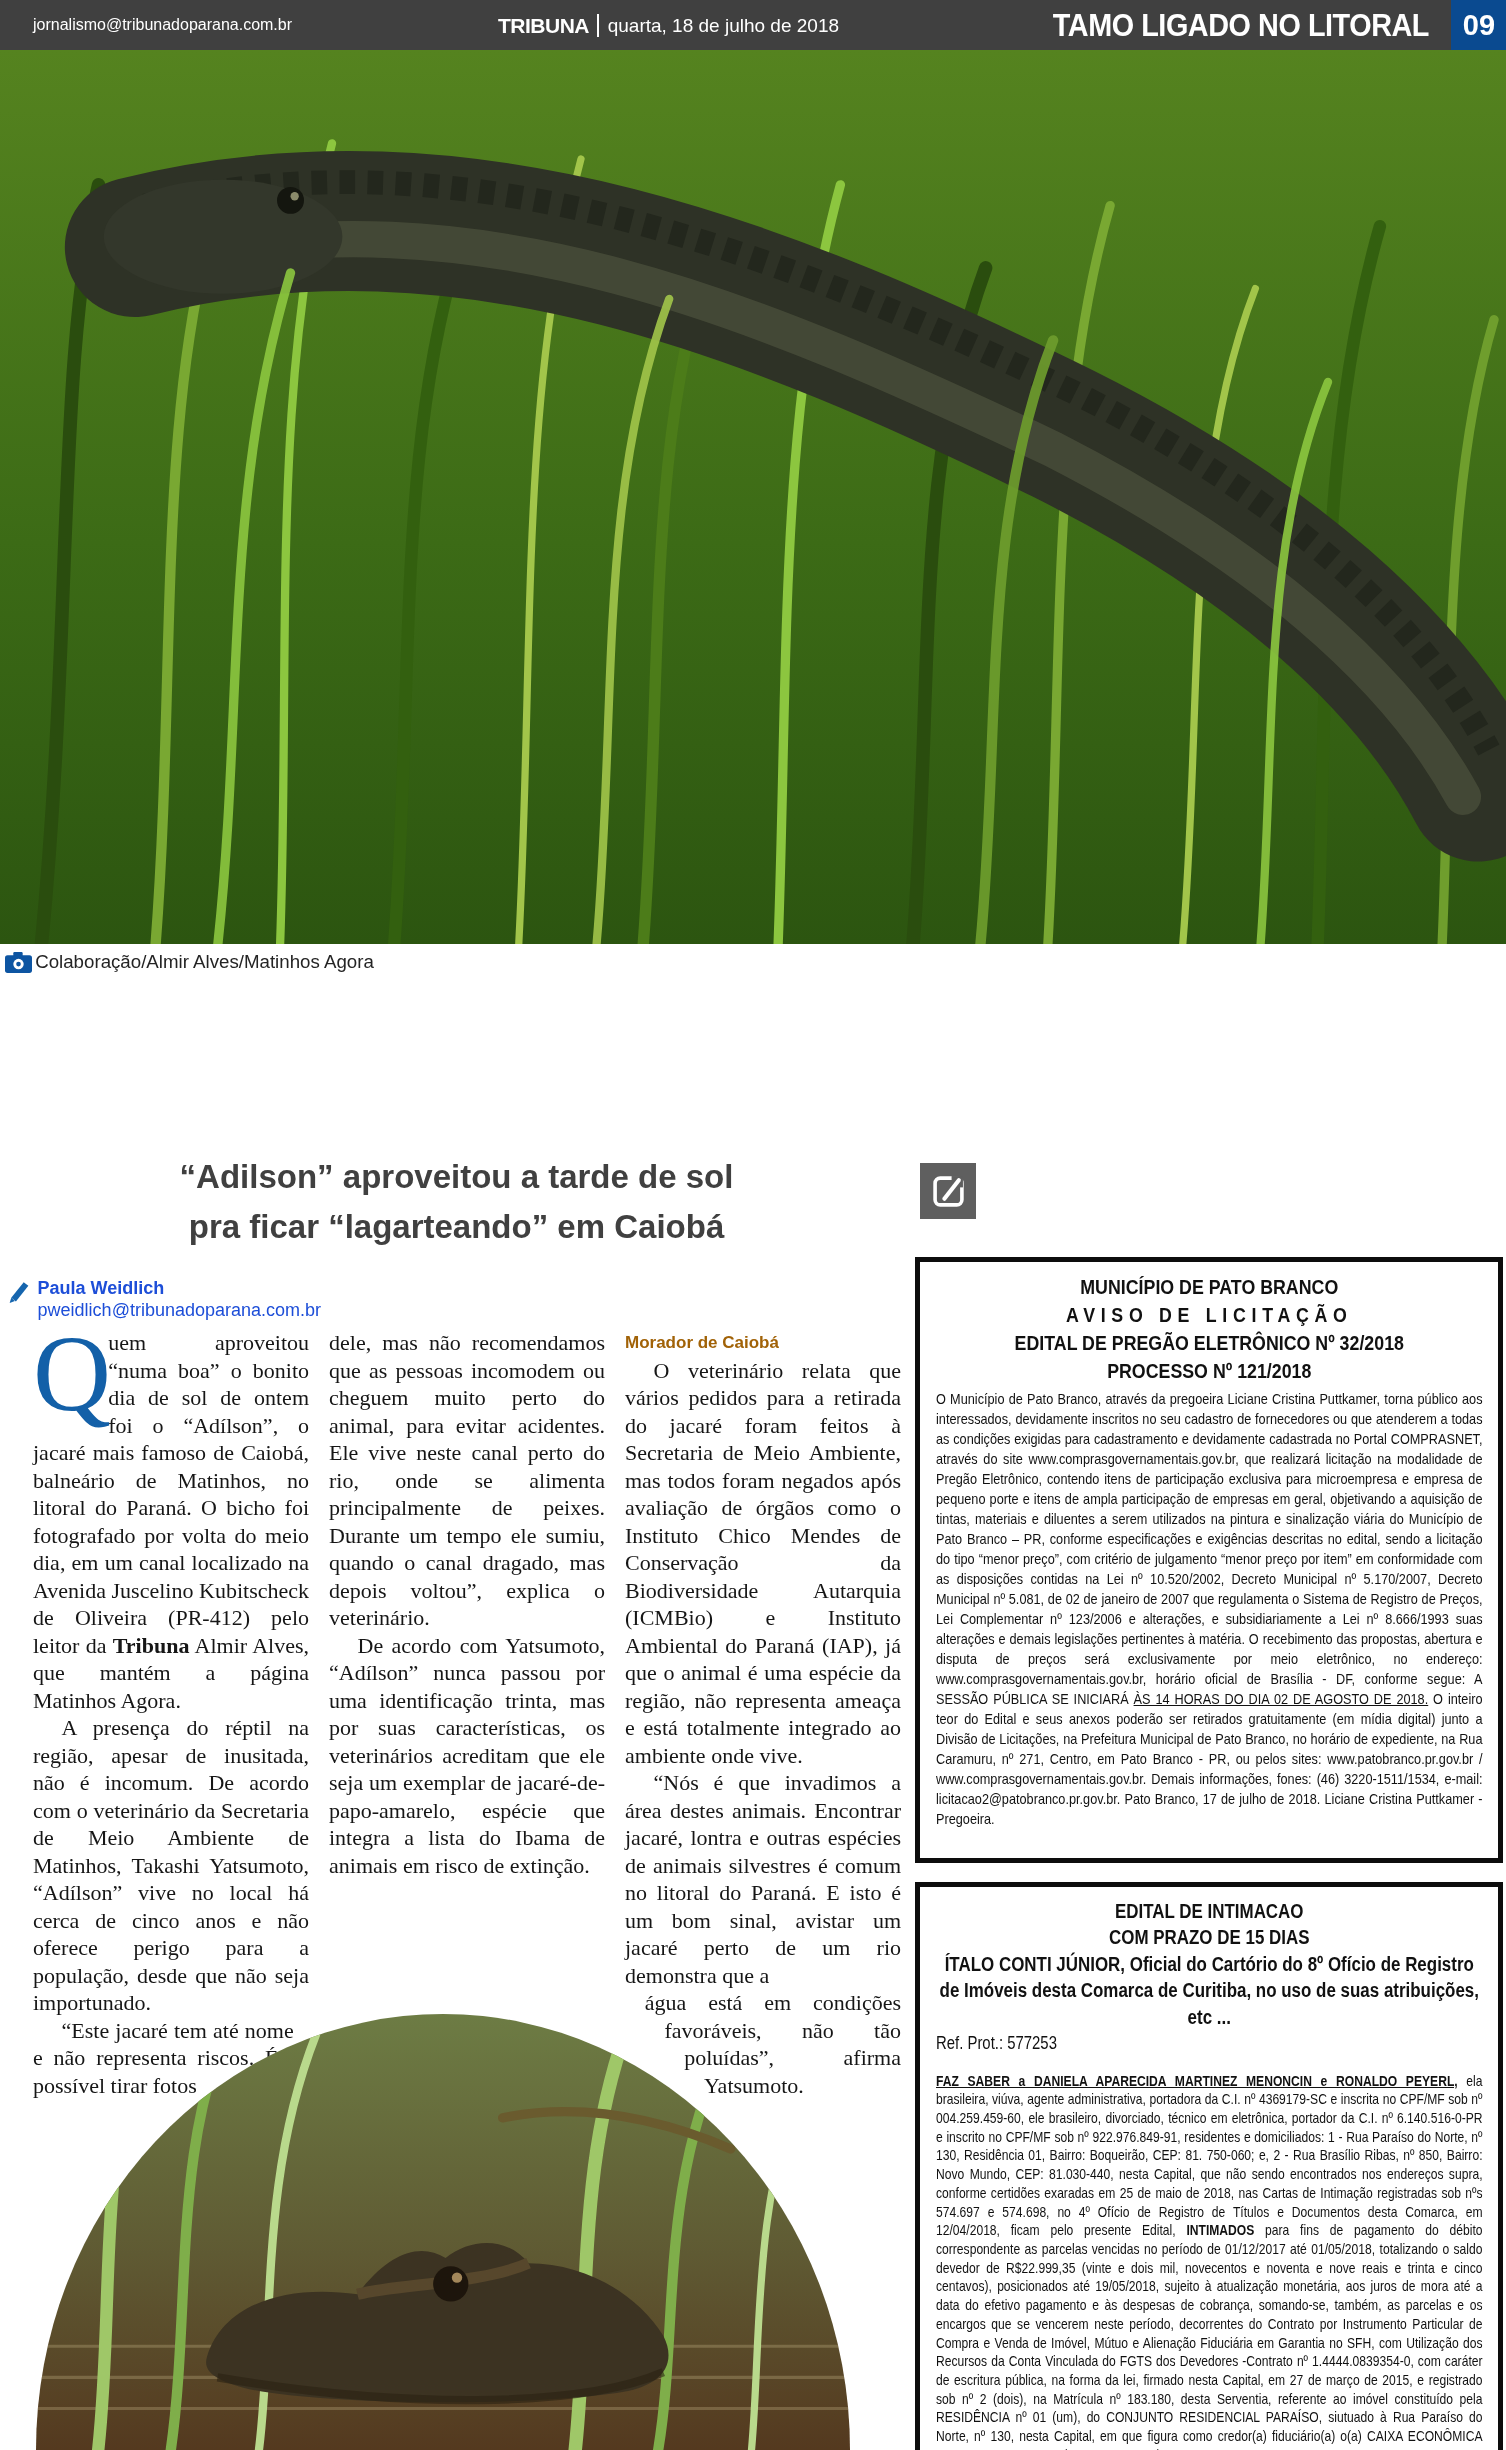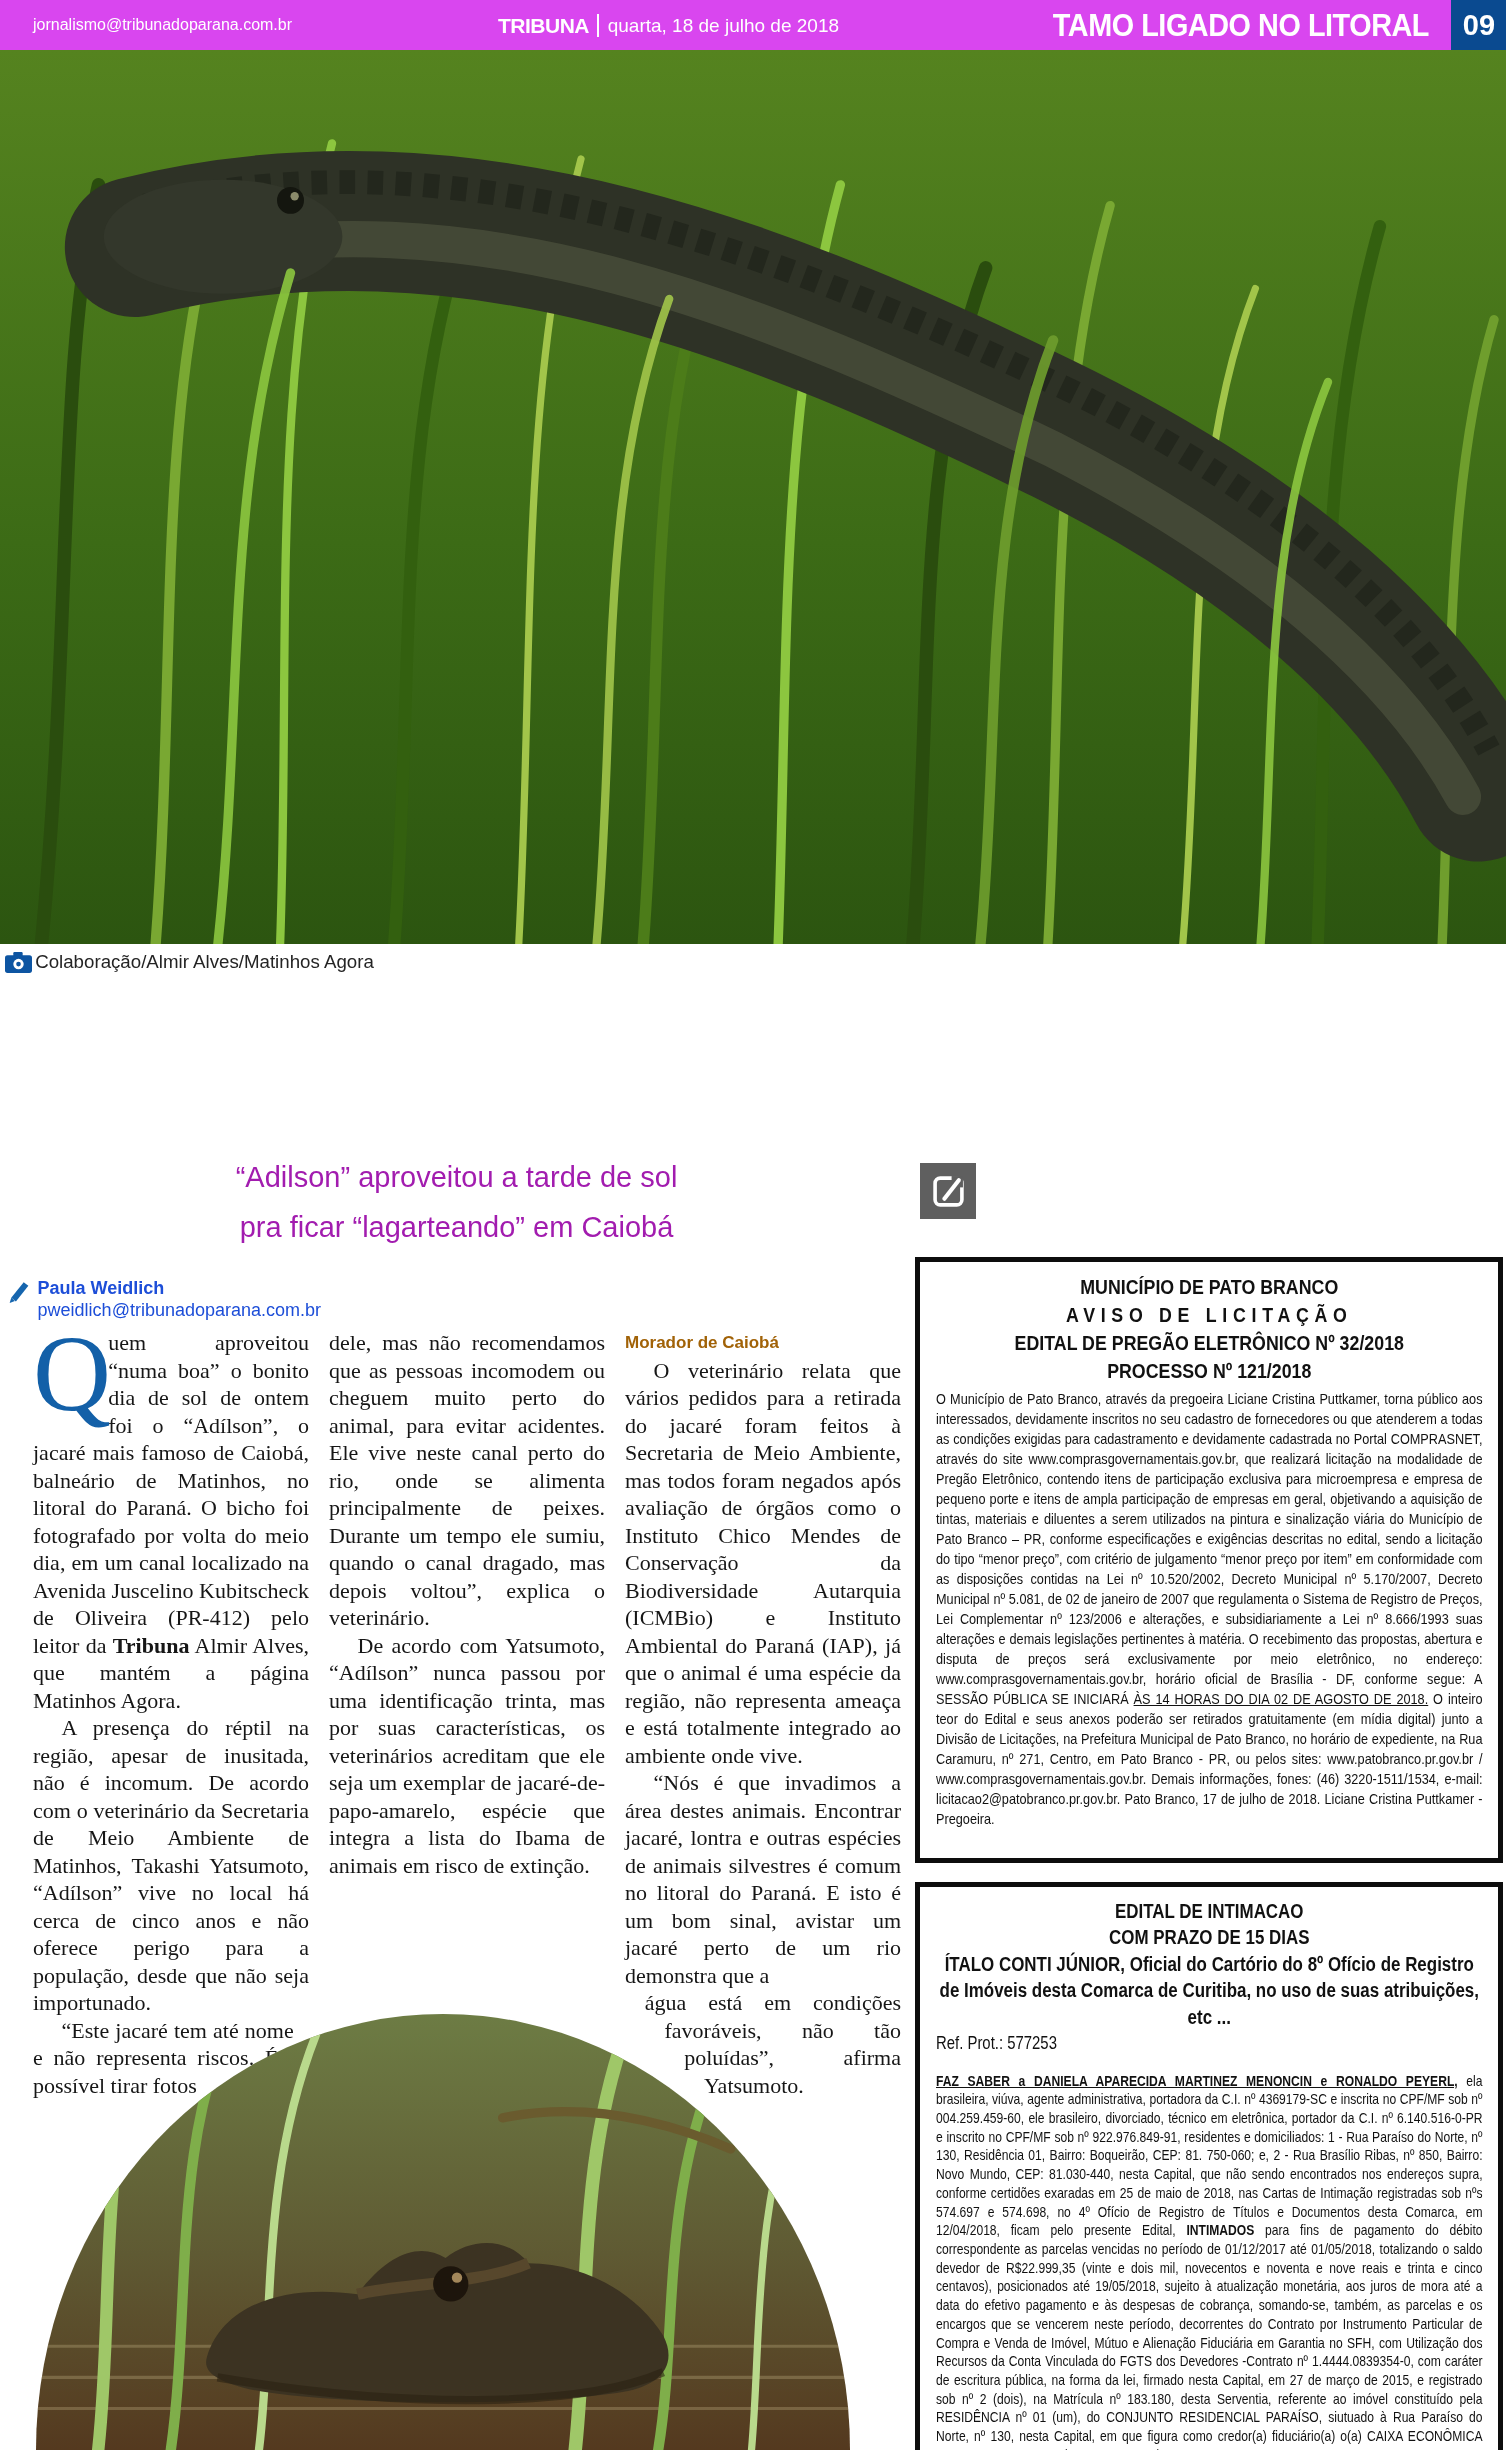--- a/index.html
+++ b/index.html
@@ -1,20 +1,20 @@
 <!DOCTYPE html>
 <html lang="pt-BR" style="font-size:8.3px"><head>
 <meta charset="utf-8">
 <style>
   html,body{margin:0;padding:0;background:#d9d9d9;}
   #page{position:relative;width:1507px;height:2450px;background:#ffffff;overflow:hidden;
         font-family:"Liberation Sans",sans-serif;color:#111;}
 
   
-  .hdr{position:absolute;left:0;top:0;width:1507px;height:50px;background:#d946ef;}
+  .hdr{position:absolute;left:0;top:0;width:1507px;height:50px;background:#404040;}
   .hdr-email{position:absolute;left:33px;top:15.6px;font-size:16px;color:#fff;}
   .hdr-center{position:absolute;left:498px;top:13.5px;display:flex;align-items:center;color:#fff;}
   .hdr-paper{font-size:21px;font-weight:900;letter-spacing:-0.5px;}
   .hdr-div{width:2.1px;height:23px;background:#fff;margin:0 8.3px;}
   .hdr-date{font-size:19px;}
   .hdr-section{position:absolute;right:78px;top:7.3px;font-size:32px;font-weight:900;color:#fff;
                transform:scaleX(.9);transform-origin:right center;letter-spacing:-0.5px;white-space:nowrap;}
   .hdr-pagebox{position:absolute;right:0;top:0;width:56px;height:50px;background:#0a4a90;
                display:flex;align-items:center;justify-content:center;}
   .hdr-pagenum{font-size:29px;font-weight:700;color:#fff;}
@@ -29,21 +29,21 @@
 
   
   .credit{position:absolute;left:5.2px;top:951px;display:flex;align-items:center;gap:3px;}
   .credit-label{font-size:18.7px;color:#242424;}
 
   
   .headline-wrap{position:absolute;left:26px;top:980px;width:1470px;height:156px;}
 
   
   .subhead{position:absolute;left:31px;top:1152px;width:851px;text-align:center;
-           color:#a21caf;font-weight:400;font-size:29px;line-height:50px;letter-spacing:0;}
+           color:#404040;font-weight:700;font-size:33px;line-height:50px;letter-spacing:0;}
 
   
   .byline{position:absolute;left:7.3px;top:1277px;display:flex;gap:7.3px;}
   .byline-text{color:#1d4ed8;font-size:18px;line-height:22px;}
   .byline-name{font-weight:700;}
 
   
   .article{position:absolute;left:33px;top:1329px;width:869px;height:1120px;
            display:flex;gap:20px;font-family:"Liberation Serif",serif;font-size:22px;
            line-height:27.5px;text-align:justify;color:#161616;}

